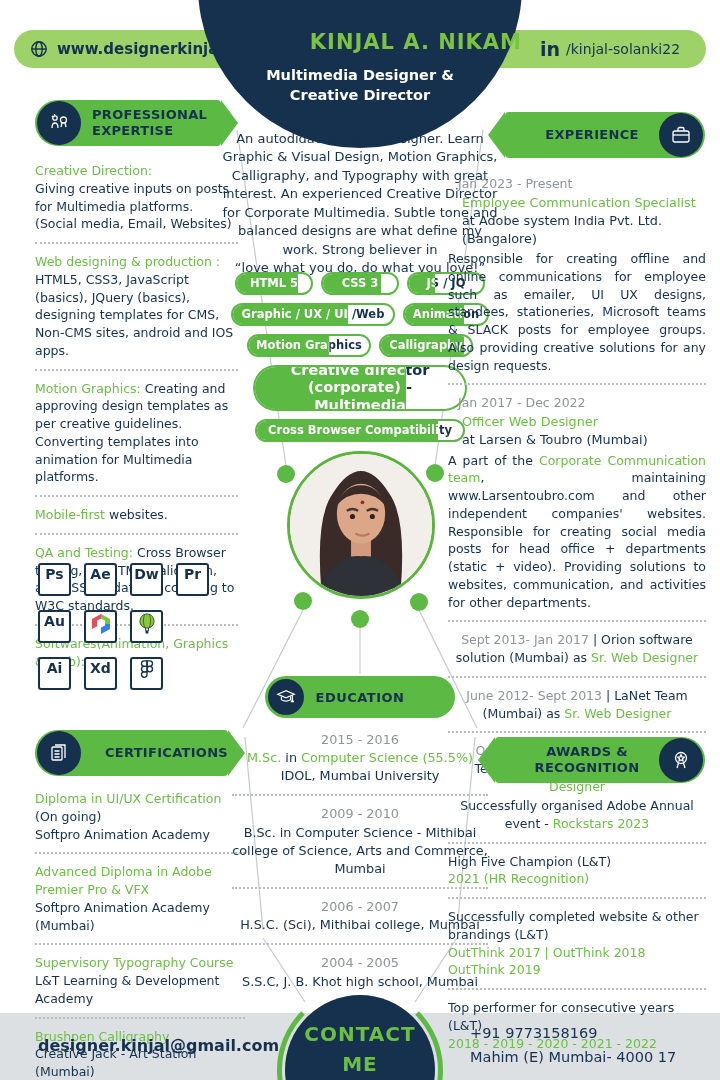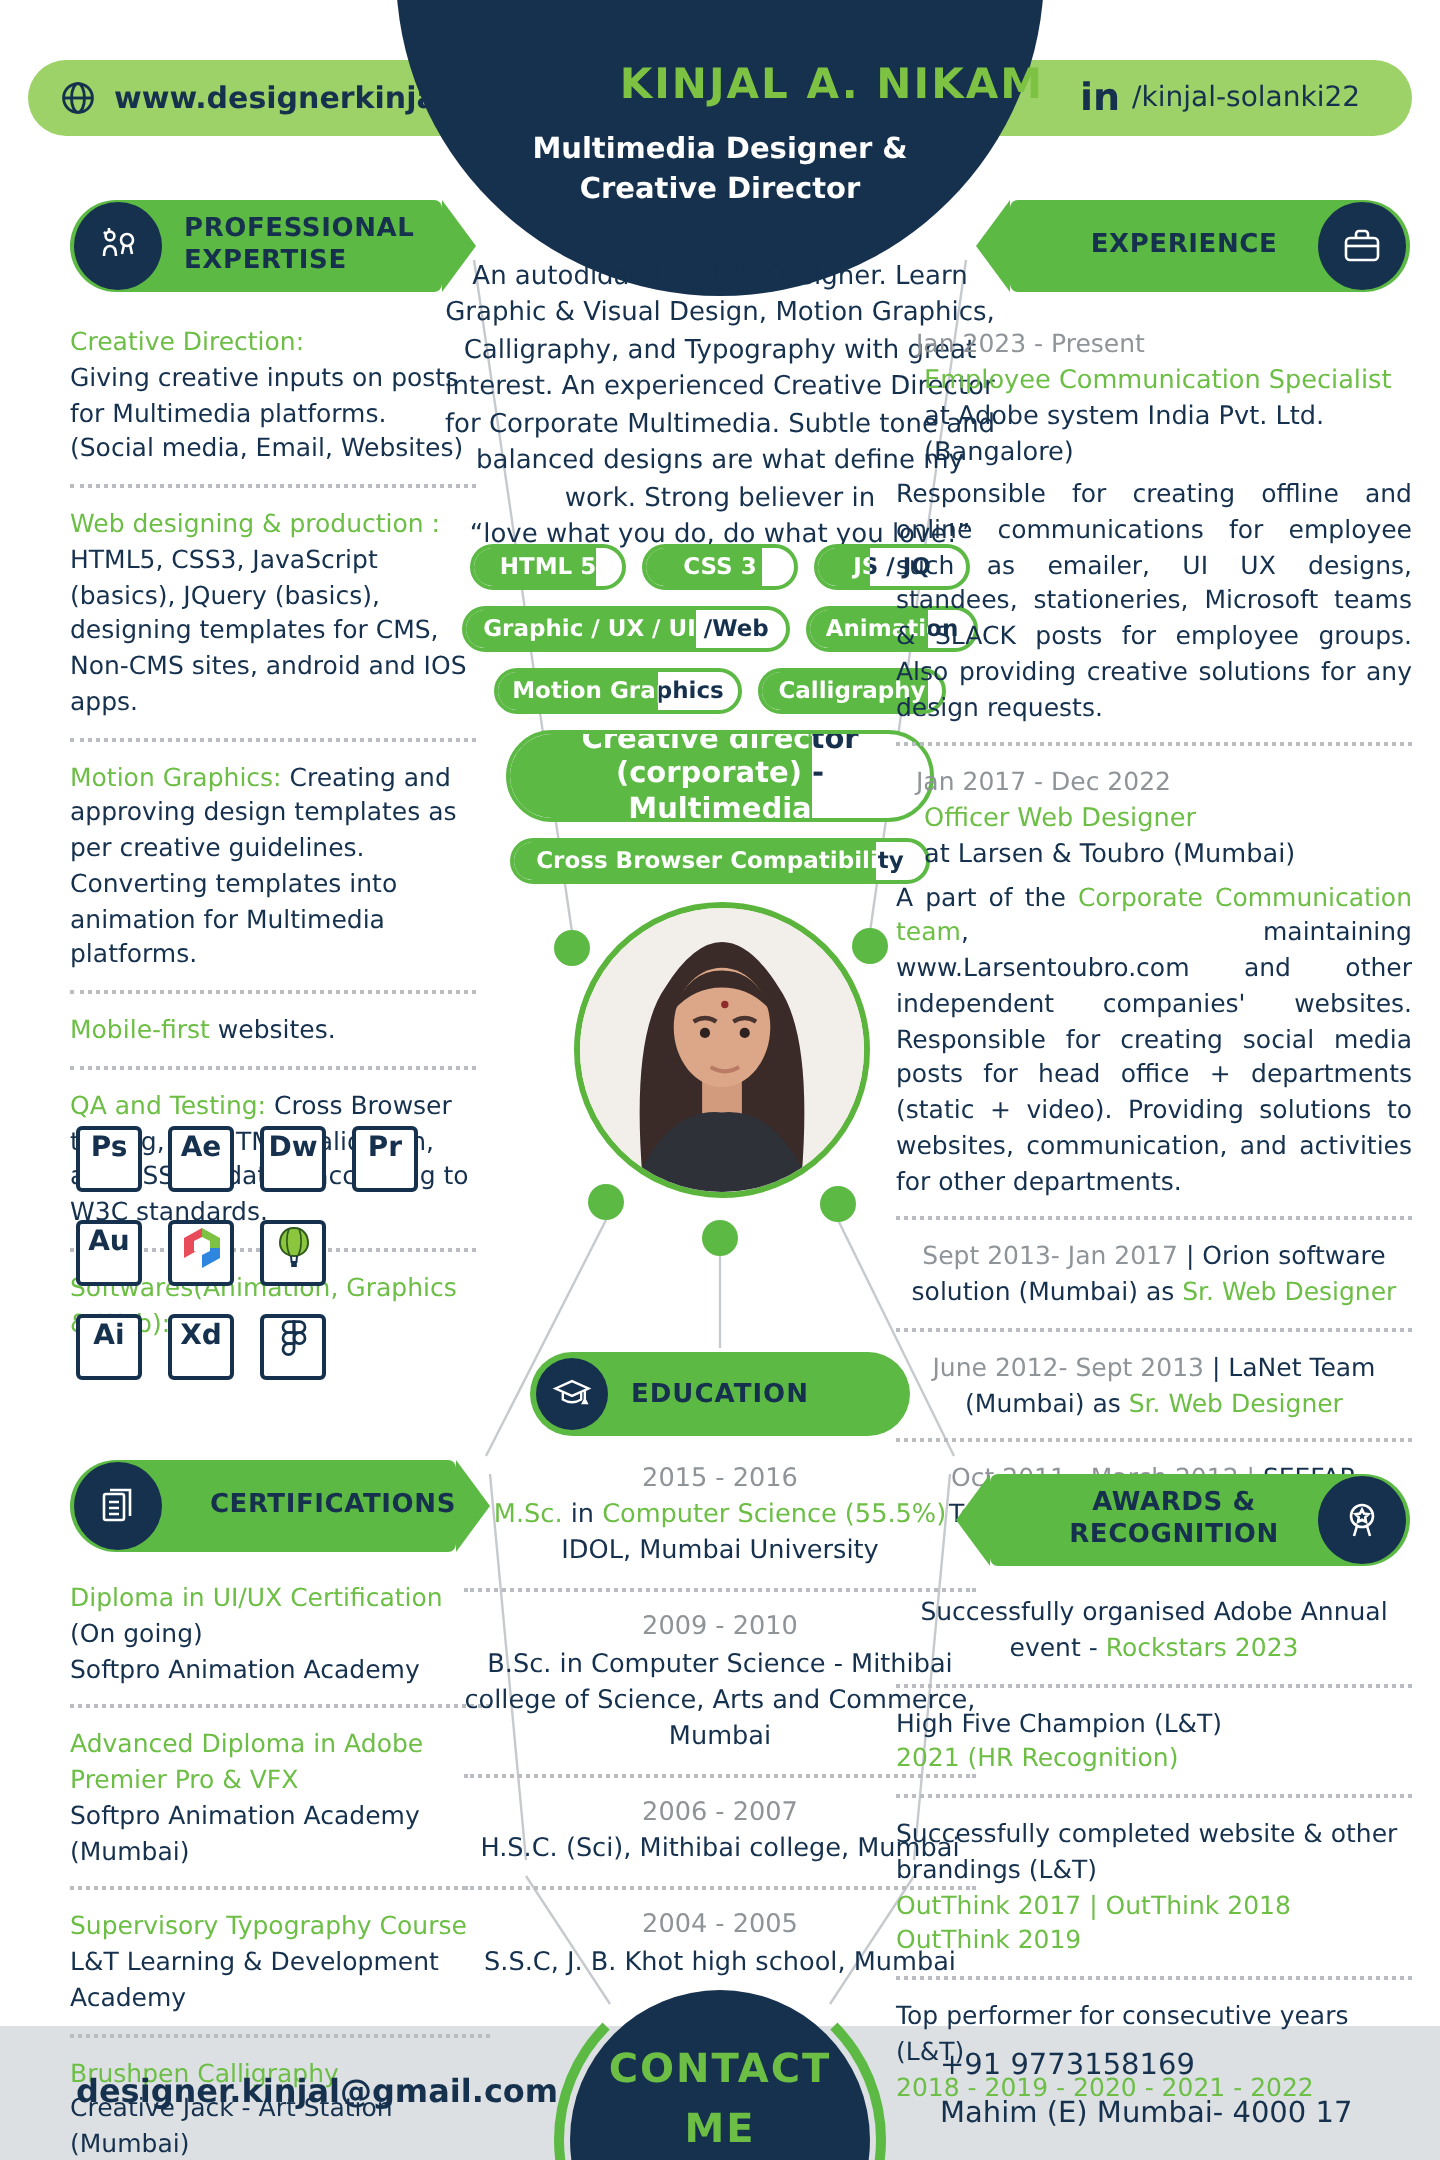--- a/index.html
+++ b/index.html
@@ -30,21 +30,21 @@
   .banner.lb .bicon{left:2px;} .banner.rb .bicon{right:2px;}
   
   .block{position:absolute;z-index:2;font-size:12.5px;line-height:1.42;color:var(--navy);}
   #expertise-block{left:35px;top:100px;width:203px;}
   #expertise-block .banner{width:186px;margin-bottom:16px;}
   #software-grid{left:38px;top:563px;width:200px;display:flex;flex-direction:column;gap:14px;}
   .sw-row{display:flex;gap:13px;}
   .sw-box{width:33px;height:33px;border:2px solid var(--navy);border-radius:3px;display:flex;align-items:flex-start;justify-content:center;font-weight:bold;font-size:14px;color:var(--navy);background:#fff;}
   #cert-block{left:35px;top:730px;width:210px;}
   #cert-block .banner{width:193px;margin-bottom:14px;}
-  #exp-block{left:448px;top:100px;width:258px;}
+  #exp-block{left:448px;top:112px;width:258px;}
   #exp-block .banner{width:200px;margin-left:57px;margin-bottom:17px;}
   #awards-block{left:448px;top:737px;width:258px;}
   #awards-block .banner{width:210px;margin-left:47px;margin-bottom:14px;}
   .job-date{color:var(--gray-text);margin-left:10px;}
   .job-title{margin-left:14px;margin-top:1px;font-size:12.8px;}
   .job-body{text-align:justify;margin-top:2px;}
   .job-line{text-align:center;}
   .award-item{}
   
   #intro{left:222px;top:130px;width:276px;text-align:center;font-size:13px;}

